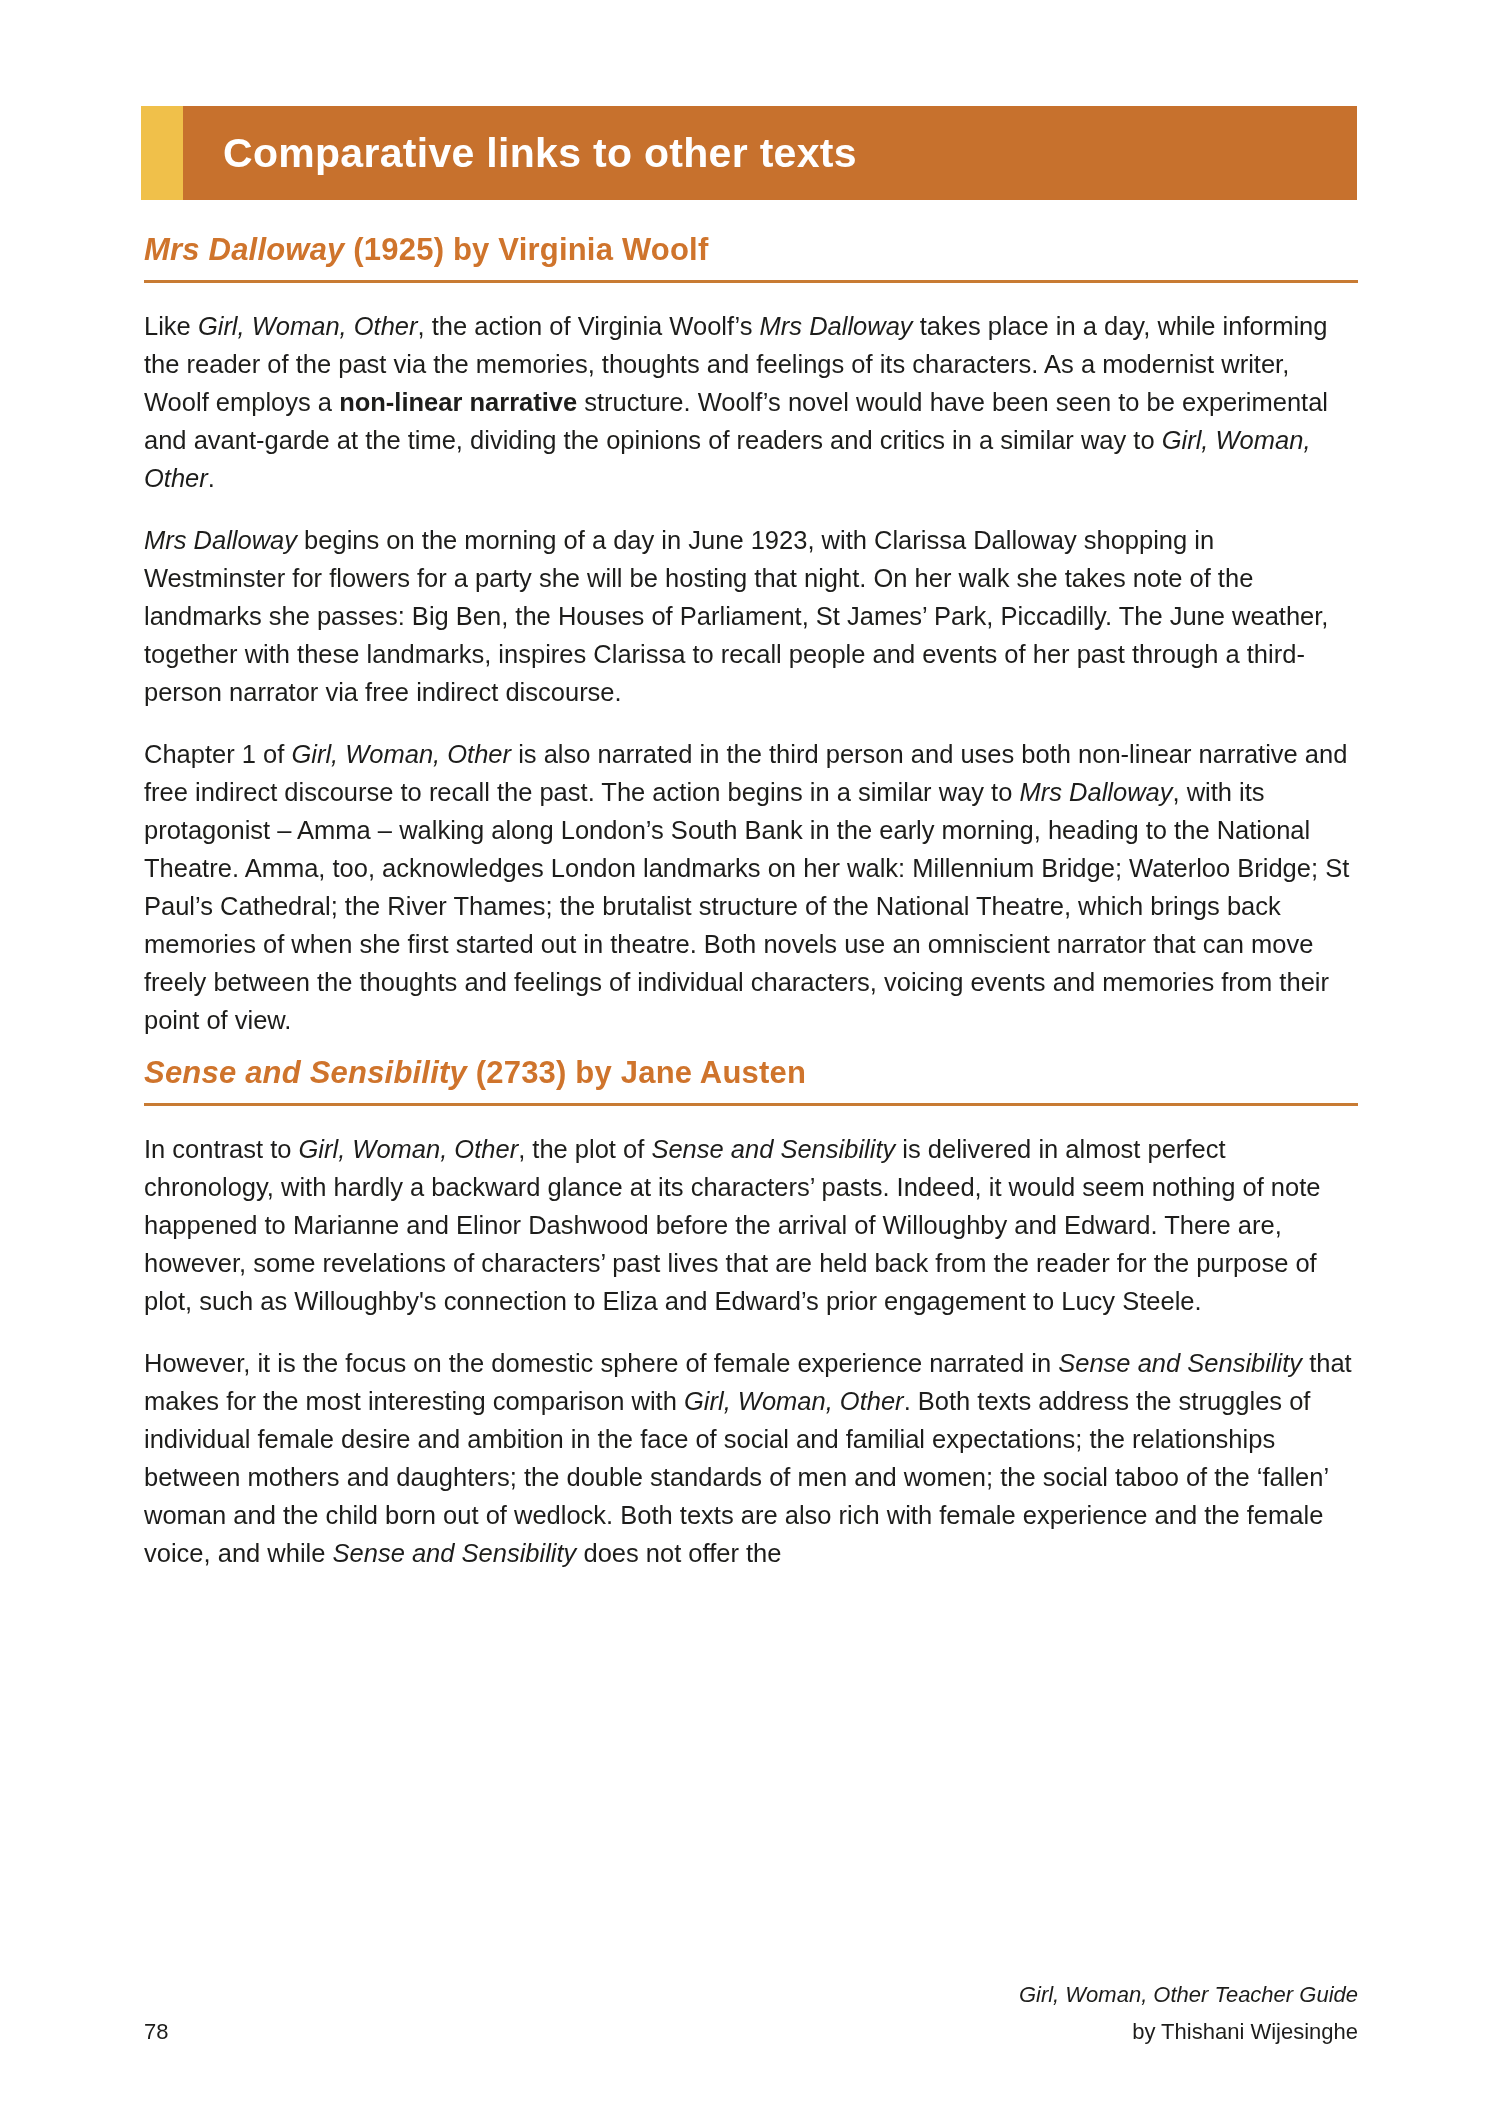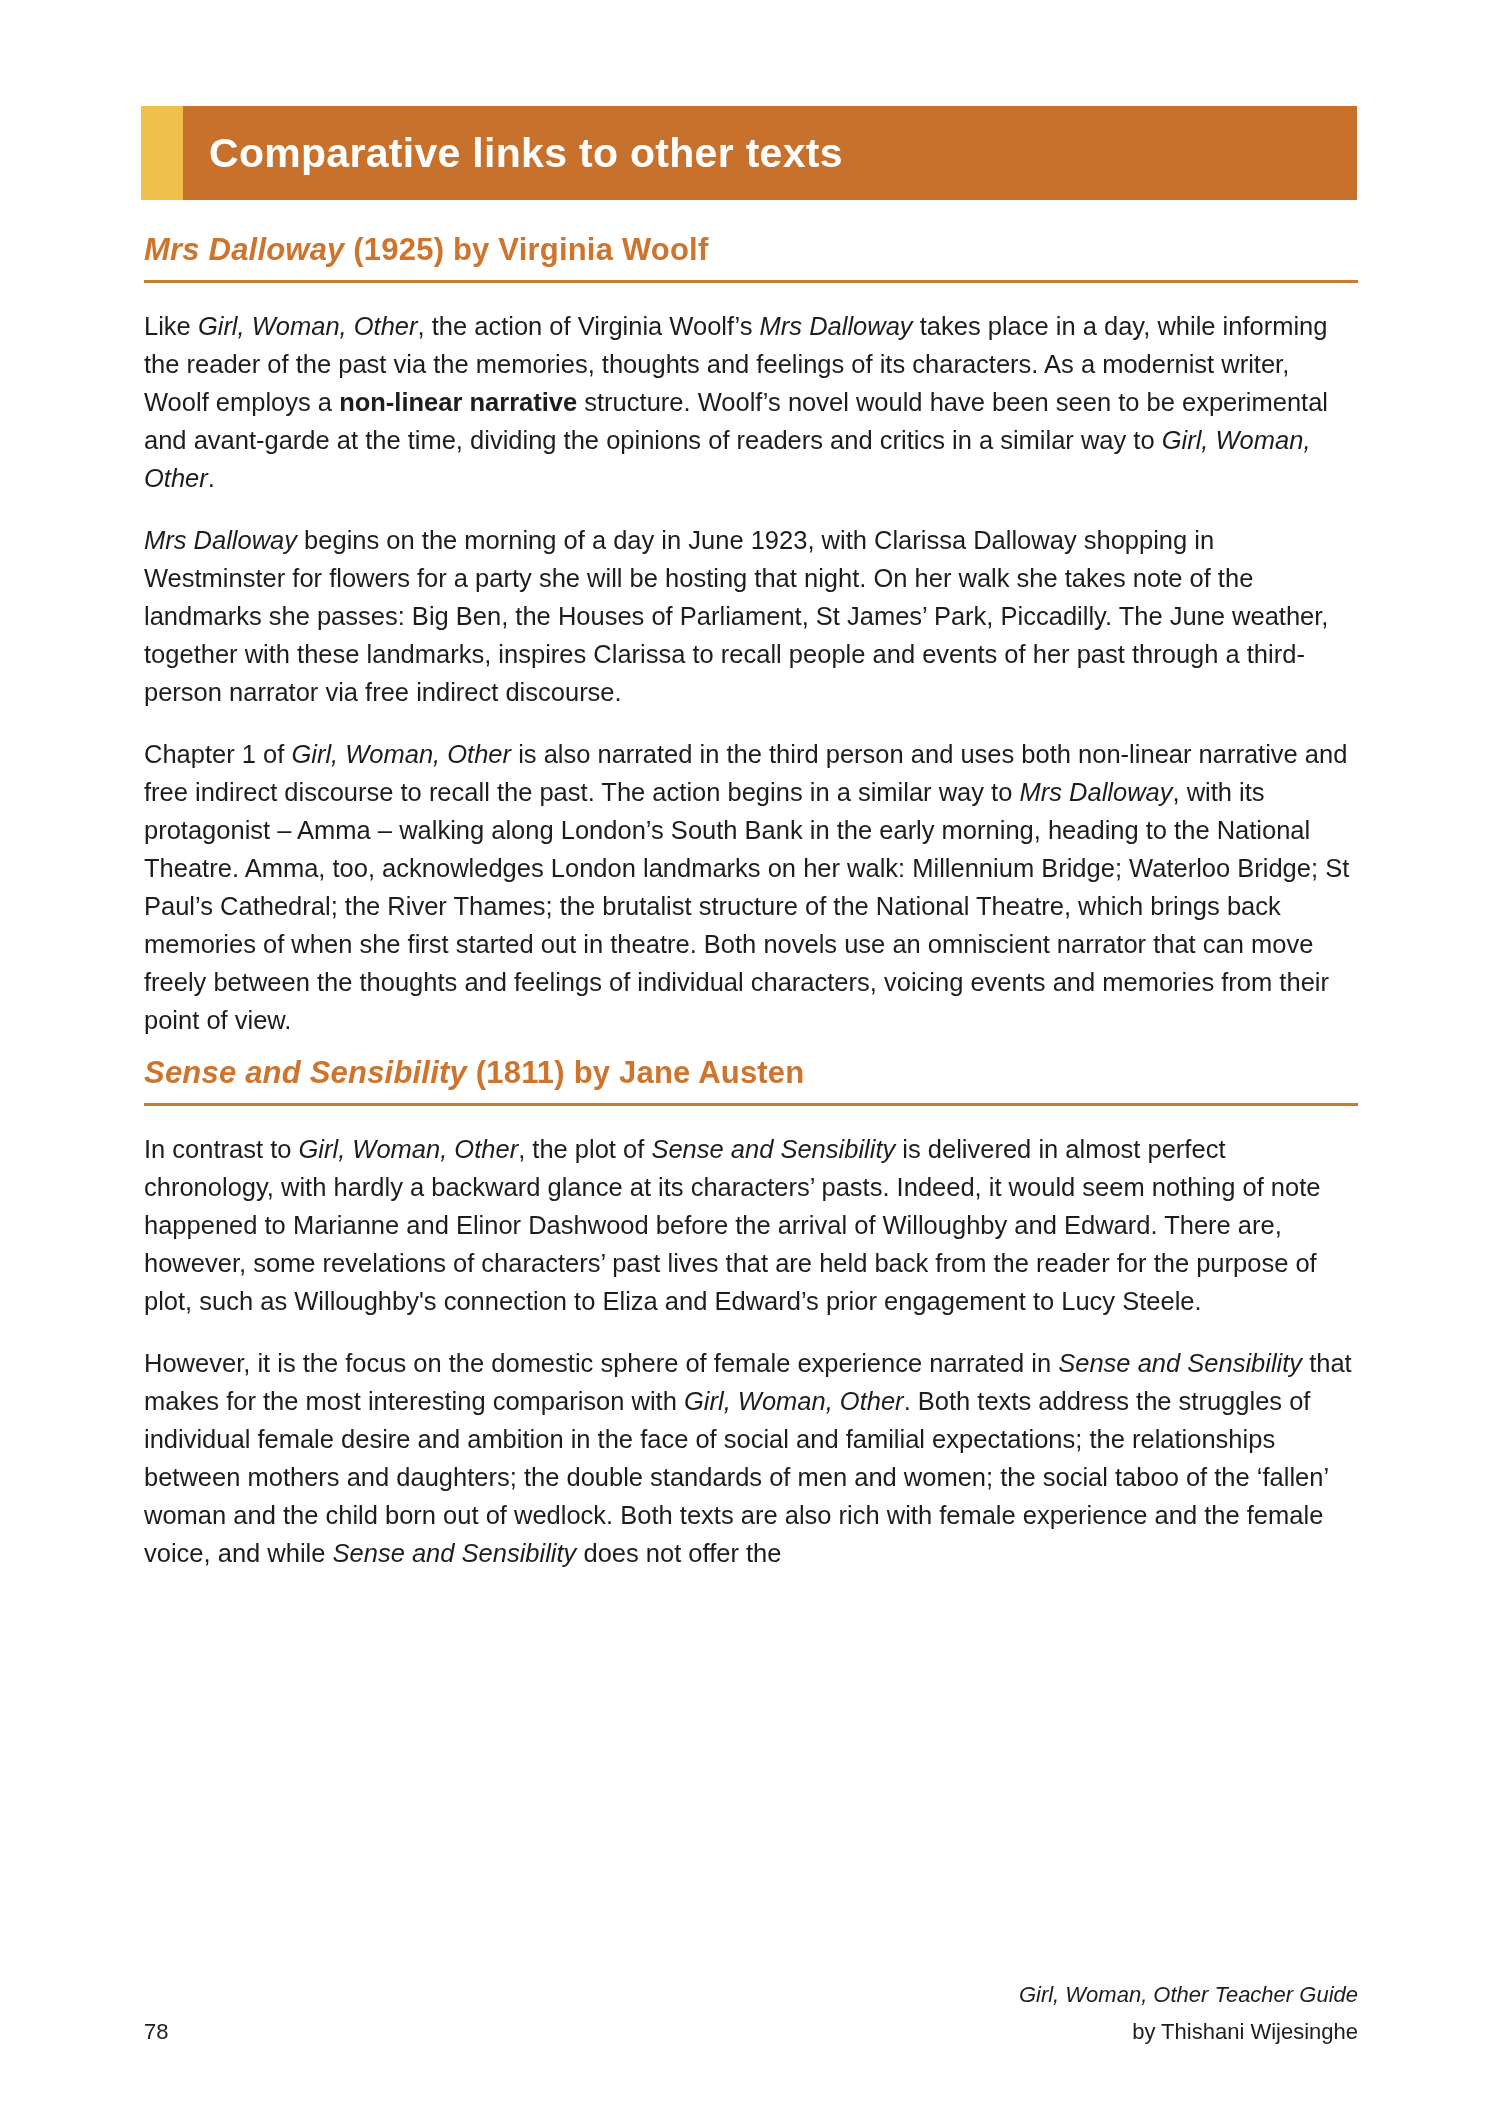--- a/index.html
+++ b/index.html
@@ -20,21 +20,21 @@
   }
   .banner-accent{width:42px;height:100%;background:var(--accent-gold,#f0c04a);}
   .banner-main{
     flex:1;height:100%;
     background:var(--banner-orange,#c7712d);
     display:flex;align-items:center;
   }
   .banner-title{
     color:#ffffff;
     font-size:41px;font-weight:bold;
-    padding-left:26px;
+    padding-left:40px;
     letter-spacing:.3px;
     white-space:nowrap;
   }
   .content{
     position:absolute;left:144px;top:200px;width:1214px;
   }
   .content h2{
     margin:16px 0 0 0;
     font-size:31px;font-weight:bold;
     color:var(--heading-orange,#cf742c);
@@ -75,21 +75,21 @@
       <span class="banner-title">Comparative links to other texts</span>
     </div>
   </div>
 
   <main class="content">
       <h2><span class="it">Mrs Dalloway</span><span> (1925) by Virginia Woolf</span></h2>
       <div class="rule"></div>
       <p><span>Like </span><span class="it">Girl, Woman, Other</span><span>, the action of Virginia Woolf’s </span><span class="it">Mrs Dalloway</span><span> takes place in a day, while informing the reader of the past via the memories, thoughts and feelings of its characters. As a modernist writer, Woolf employs a </span><span class="bd">non-linear narrative</span><span> structure. Woolf’s novel would have been seen to be experimental and avant-garde at the time, dividing the opinions of readers and critics in a similar way to </span><span class="it">Girl, Woman, Other</span><span>.</span></p>
       <p><span class="it">Mrs Dalloway</span><span> begins on the morning of a day in June 1923, with Clarissa Dalloway shopping in Westminster for flowers for a party she will be hosting that night. On her walk she takes note of the landmarks she passes: Big Ben, the Houses of Parliament, St James’ Park, Piccadilly. The June weather, together with these landmarks, inspires Clarissa to recall people and events of her past through a third-person narrator via free indirect discourse.</span></p>
       <p><span>Chapter 1 of </span><span class="it">Girl, Woman, Other</span><span> is also narrated in the third person and uses both non-linear narrative and free indirect discourse to recall the past. The action begins in a similar way to </span><span class="it">Mrs Dalloway</span><span>, with its protagonist – Amma – walking along London’s South Bank in the early morning, heading to the National Theatre. Amma, too, acknowledges London landmarks on her walk: Millennium Bridge; Waterloo Bridge; St Paul’s Cathedral; the River Thames; the brutalist structure of the National Theatre, which brings back memories of when she first started out in theatre. Both novels use an omniscient narrator that can move freely between the thoughts and feelings of individual characters, voicing events and memories from their point of view.</span></p>
-      <h2><span class="it">Sense and Sensibility</span><span> (1811) by Jane Austen</span></h2>
+      <h2><span class="it">Sense and Sensibility</span><span> (2733) by Jane Austen</span></h2>
       <div class="rule"></div>
       <p><span>In contrast to </span><span class="it">Girl, Woman, Other</span><span>, the plot of </span><span class="it">Sense and Sensibility</span><span> is delivered in almost perfect chronology, with hardly a backward glance at its characters’ pasts. Indeed, it would seem nothing of note happened to Marianne and Elinor Dashwood before the arrival of Willoughby and Edward. There are, however, some revelations of characters’ past lives that are held back from the reader for the purpose of plot, such as Willoughby's connection to Eliza and Edward’s prior engagement to Lucy Steele.</span></p>
       <p><span>However, it is the focus on the domestic sphere of female experience narrated in </span><span class="it">Sense and Sensibility</span><span> that makes for the most interesting comparison with </span><span class="it">Girl, Woman, Other</span><span>. Both texts address the struggles of individual female desire and ambition in the face of social and familial expectations; the relationships between mothers and daughters; the double standards of men and women; the social taboo of the ‘fallen’ woman and the child born out of wedlock. Both texts are also rich with female experience and the female voice, and while </span><span class="it">Sense and Sensibility</span><span> does not offer the</span></p>
     </main>
 
   <div class="footer">
     <div class="footer-page">78</div>
     <div class="footer-right">
       <div class="it">Girl, Woman, Other Teacher Guide</div>
       <div>by Thishani Wijesinghe</div>

